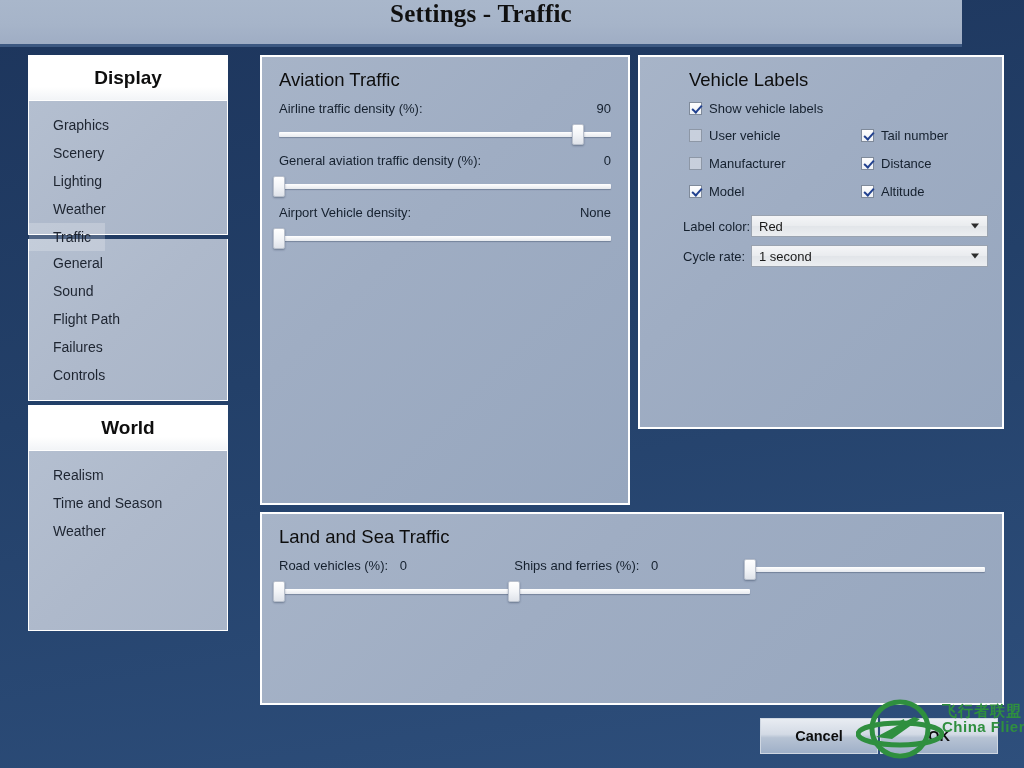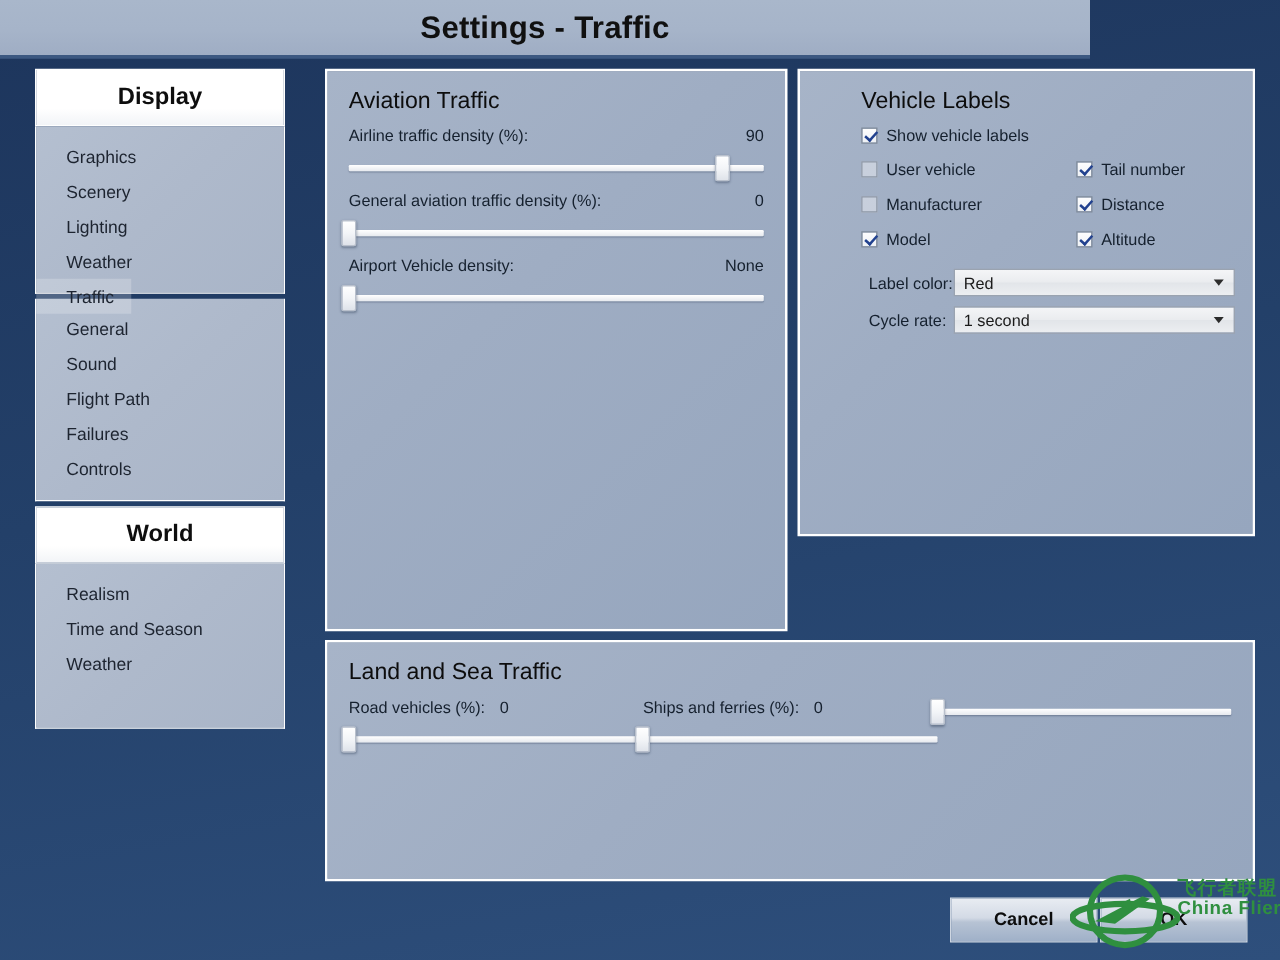--- a/index.html
+++ b/index.html
@@ -7,24 +7,24 @@
     width: 1024px; height: 768px; overflow: hidden;
     font-family: "Liberation Sans", sans-serif;
   }
   body {
     background: linear-gradient(170deg, #1d355c 0%, #234069 45%, #2e4f7c 100%);
     position: relative;
   }
 
   
   #titlebar {
-    position: absolute; left: 0; top: 0; width: 872px; height: 47px;
+    position: absolute; left: 0; top: 0; width: 962px; height: 47px;
     background: linear-gradient(180deg, #a9b7cb 0%, #a6b4c9 55%, #9fadc4 100%);
     border-bottom: 3px solid #3c5881;
-    display: flex; align-items: center; justify-content: center;
+    display: flex; align-items: flex-start; justify-content: center; font-family: Liberation Serif, serif;
   }
   #title-text {
     font-size: 25px; font-weight: bold; color: #101010;
     letter-spacing: .2px;
   }
 
   
   #sidebar {
     position: absolute; left: 28px; top: 55px; width: 200px; height: 648px;
   }
@@ -35,21 +35,21 @@
     height: 46px; display: flex; align-items: center; justify-content: center;
     font-size: 19px; font-weight: bold; color: #0e0e0e;
   }
   .side-list {
     background: linear-gradient(135deg,#b4bfd0 0%,#aeb9cb 50%,#a9b5c8 100%);
     border: 1px solid #ffffff; border-top: none;
     padding: 10px 0 14px 0;
   }
   #group-display .side-list { height: 134px; }
   #group-simulation .side-list { height: 162px; }
-  #group-world .side-list { height: 132px; }
+  #group-world .side-list { height: 180px; }
   .side-item {
     font-size: 14px; color: #1d2430;
     padding: 5px 12px 5px 24px; line-height: 18px;
     cursor: pointer;
   }
   .side-item.selected {
     background: rgba(255,255,255,.22);
     display: inline-block; padding-right: 14px; margin-left: 0;
   }
 
@@ -112,21 +112,21 @@
   }
   .cb-label { font-size: 13px; color: #15202e; }
 
   #labels-top { margin: 6px 0 12px 17px; }
   #labels-grid {
     display: grid; grid-template-columns: 172px 1fr;
     row-gap: 13px; margin: 0 0 16px 17px;
   }
 
   
-  .dd-row { display: flex; align-items: center; margin: 0 14px 8px 23px; }
+  .dd-row { display: flex; align-items: center; margin: 0 14px 8px 11px; }
   .dd-label { font-size: 13px; color: #15202e; width: 68px; flex: 0 0 68px; }
   .dd-field {
     flex: 1 1 auto; height: 22px;
     background: linear-gradient(180deg,#f4f5f7 0%,#eaecef 48%,#e2e5e9 52%,#eceef1 100%);
     border: 1px solid #9aa3b0;
     display: flex; align-items: center; position: relative;
     padding-left: 7px; cursor: pointer;
   }
   .dd-value { font-size: 13px; color: #1a1a1a; }
   .dd-arrow {

